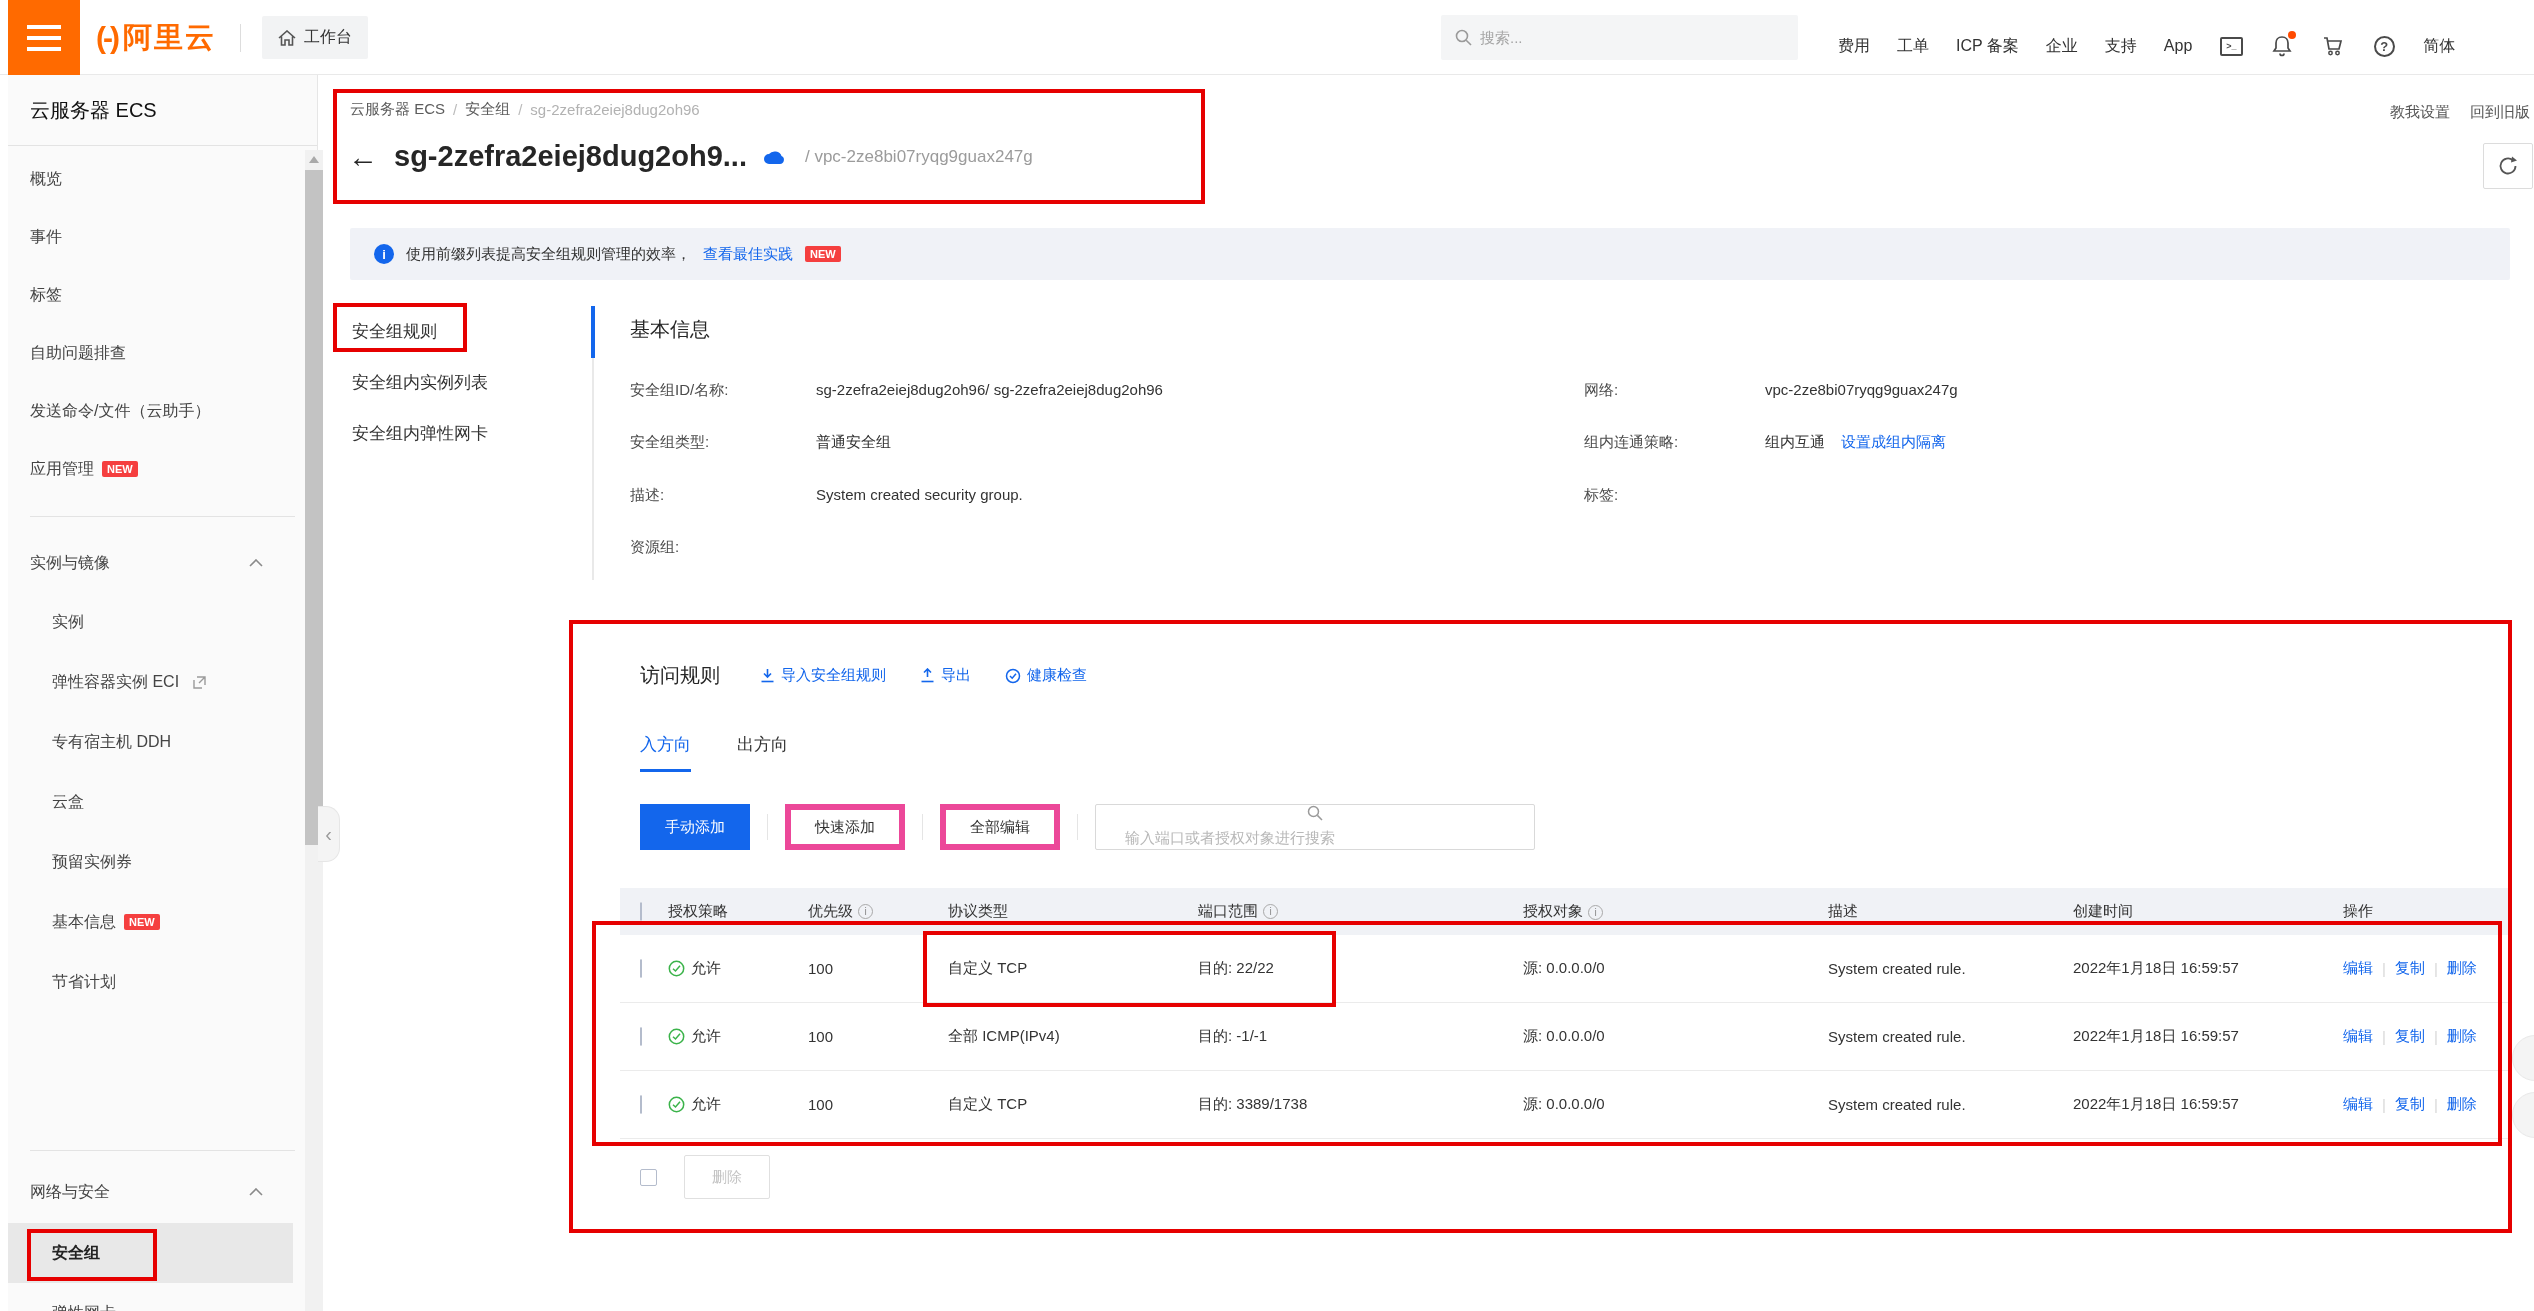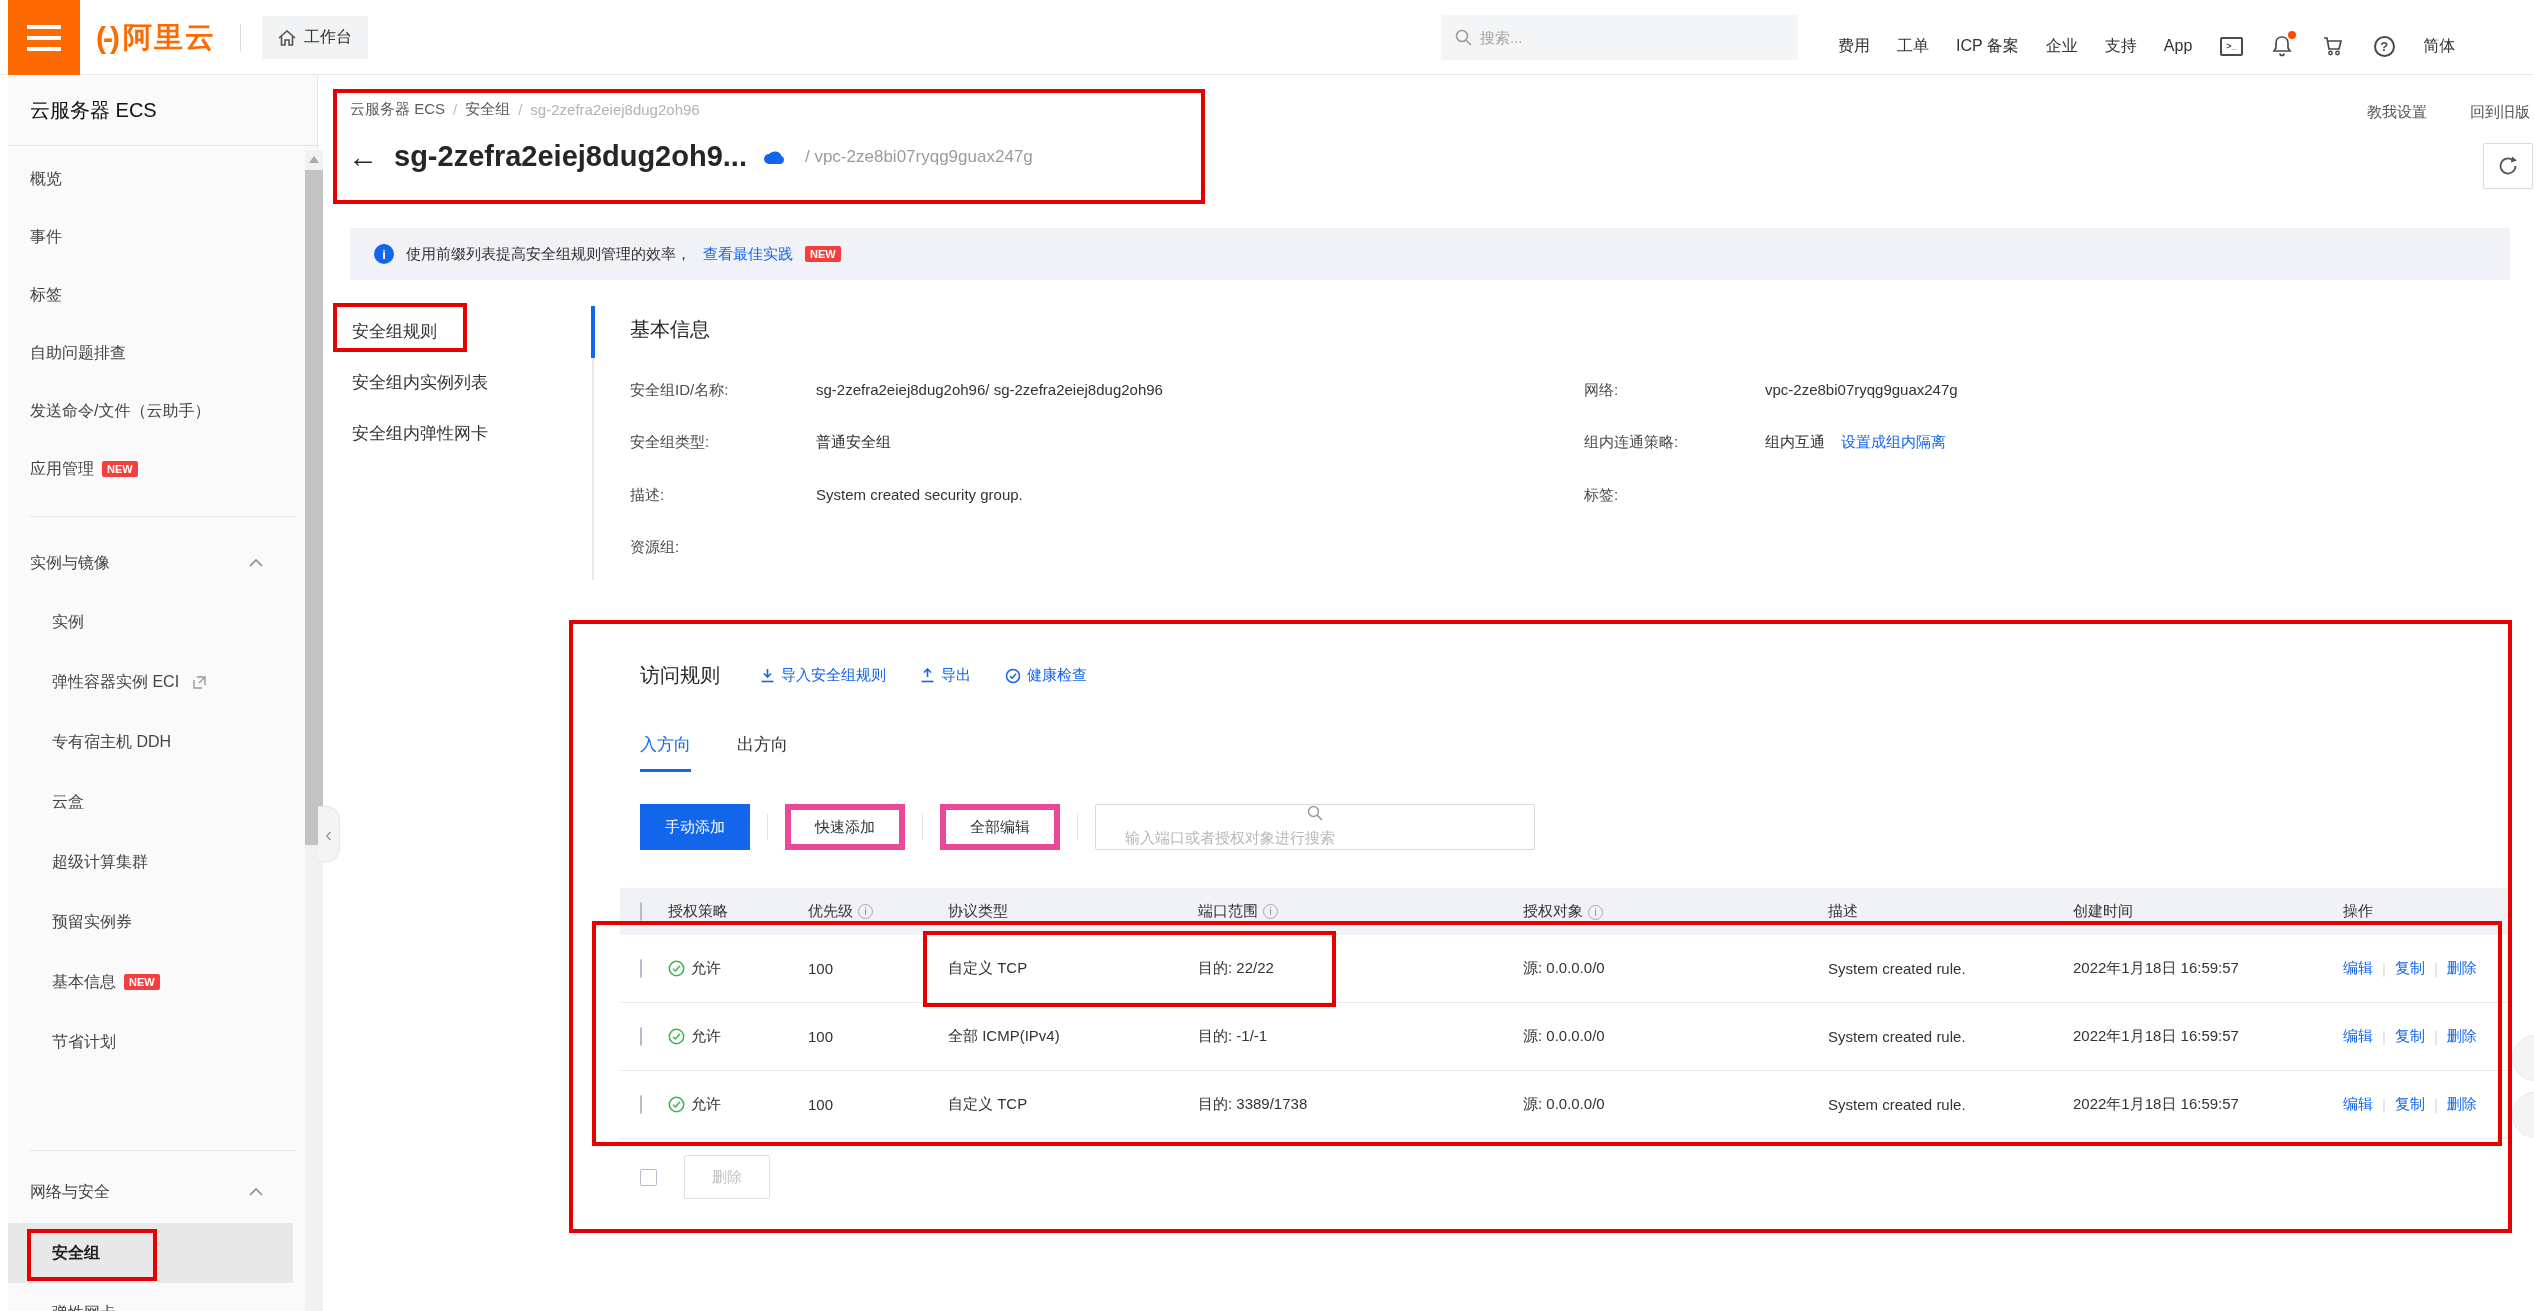--- a/index.html
+++ b/index.html
@@ -48,21 +48,21 @@
   .sb-scroll { position:absolute; right:-6px; top:75px; width:18px; height:1161px; background:#f1f1f1; }
   .sb-scroll-up { position:absolute; top:6px; left:4px; width:0; height:0; border-left:5px solid transparent; border-right:5px solid transparent; border-bottom:7px solid #a9a9a9; }
   .sb-thumb { position:absolute; top:20px; left:0; width:18px; height:675px; background:#c3c3c3; cursor:pointer; }
   .sb-handle { position:absolute; left:318px; top:806px; width:22px; height:56px; background:#f4f4f4; border:1px solid #e6e6e6; border-left:none; border-radius:0 14px 14px 0; display:flex; align-items:center; justify-content:center; color:#9a9a9a; font-size:20px; cursor:pointer; z-index:6; }
 
   
   .breadcrumb { position:absolute; left:350px; top:100px; font-size:15px; color:#5c5c5c; display:flex; gap:8px; align-items:center; }
   .breadcrumb .sep { color:#bbb; }
   .bc-last { color:#b2b2b2; }
   .bc-link { cursor:pointer; }
-  .hdr-links { position:absolute; right:4px; top:103px; display:flex; gap:43px; font-size:15px; color:#555; }
+  .hdr-links { position:absolute; right:4px; top:103px; display:flex; gap:20px; font-size:15px; color:#555; }
   .hdr-links span { cursor:pointer; }
   .title-row { position:absolute; left:348px; top:140px; display:flex; align-items:center; gap:16px; }
   .back-arrow { font-size:30px; color:#262626; cursor:pointer; line-height:1; }
   .page-title { font-size:29px; font-weight:600; color:#262626; }
   .title-suffix { font-size:17px; color:#9b9b9b; margin-left:4px; }
   .refresh-btn { position:absolute; left:2483px; top:143px; width:50px; height:46px; border:1px solid #dcdcdc; border-radius:2px; background:#fff; display:flex; align-items:center; justify-content:center; cursor:pointer; }
 
   
   .banner { position:absolute; left:350px; top:228px; width:2160px; height:52px; background:#f0f2f7; border-radius:2px; display:flex; align-items:center; padding-left:24px; gap:12px; font-size:15px; color:#333; }
   .info-ic { width:20px; height:20px; border-radius:50%; background:#1366ec; color:#fff; font-size:13px; font-weight:bold; display:flex; align-items:center; justify-content:center; font-style:normal; }
@@ -242,23 +242,20 @@
           <svg width="13" height="13" viewBox="0 0 13 13">
               <path d="M1 4 V12 H9 M4 1 H12 V9 M12 1 L6 7" fill="none" stroke="#9a9a9a" stroke-width="1.4"></path>
             </svg>
         </span>
       </li>
       <li class="sb-item">
           <span>专有宿主机 DDH</span>
         </li>
       <li class="sb-item">
           <span>云盒</span>
-        </li>
-      <li class="sb-item">
-          <span>超级计算集群</span>
         </li>
       <li class="sb-item">
           <span>预留实例券</span>
         </li>
       <li class="sb-item">
         <span>基本信息</span>
         <span class="badge-new">NEW</span>
       </li>
       <li class="sb-item">
           <span>节省计划</span>

